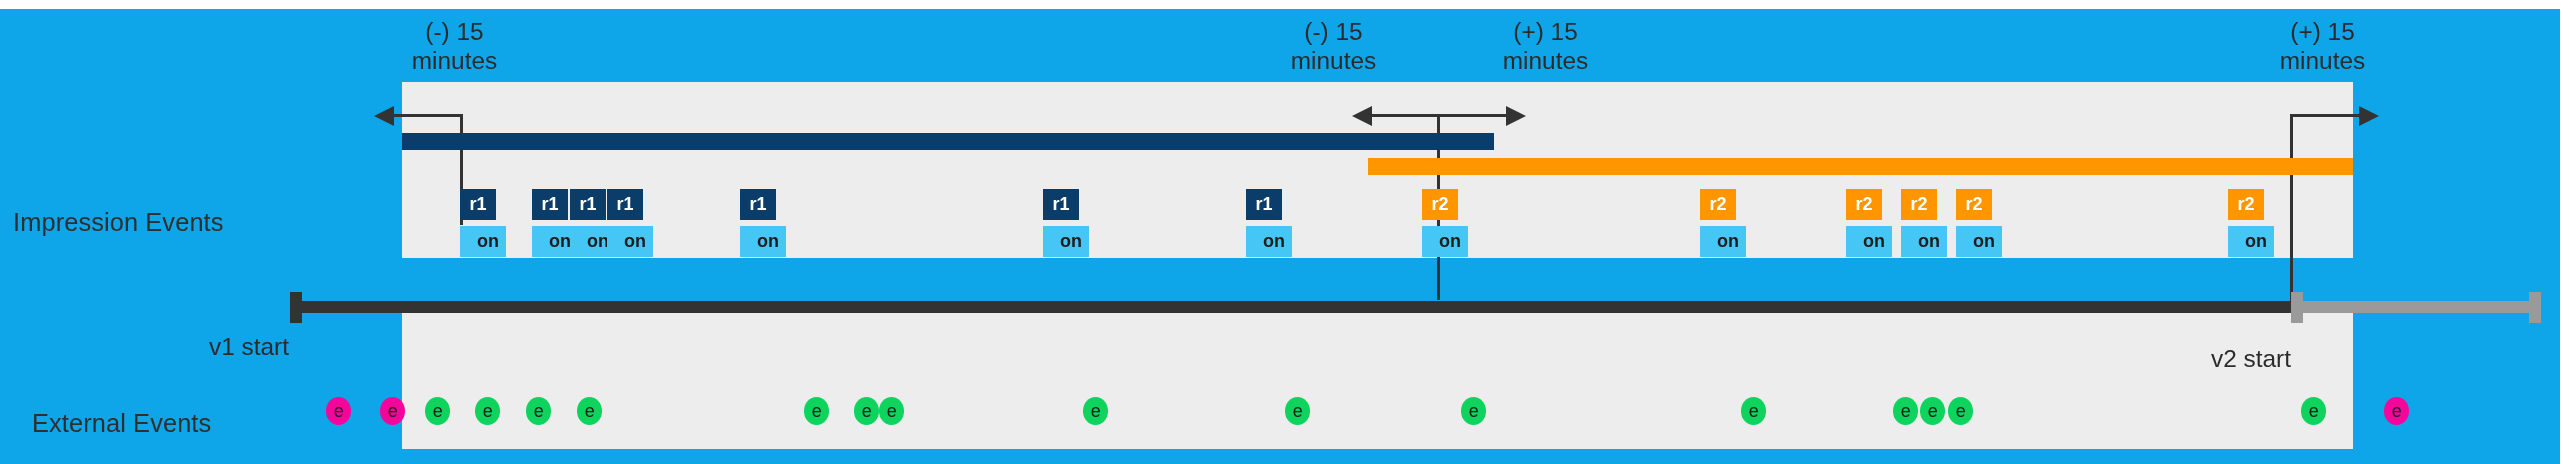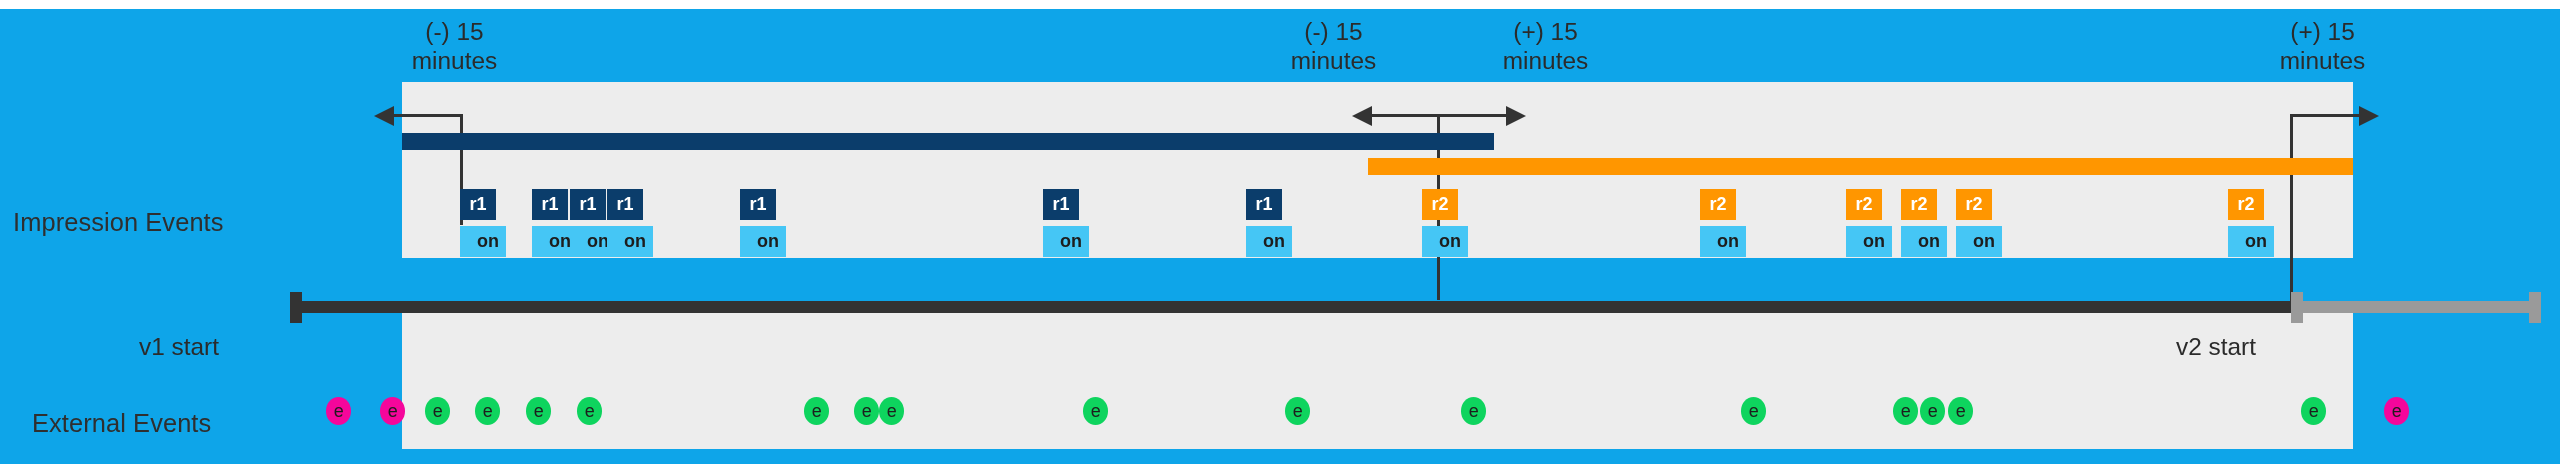--- a/index.html
+++ b/index.html
@@ -123,22 +123,22 @@
 
   <div id="timeline">
       <div class="tl-cap" style="left: 290px; top: 283px; background: rgb(51, 51, 51);"></div>
       <div class="tl-line" style="left: 290px; width: 2002px; top: 292px; background: rgb(51, 51, 51);"></div>
       <div class="tl-cap" style="left: 2291px; top: 283px; background: rgb(154, 154, 154);"></div>
       <div class="tl-line" style="left: 2291px; width: 238px; top: 292px; background: rgb(154, 154, 154);"></div>
       <div class="tl-cap" style="left: 2529px; top: 283px; background: rgb(154, 154, 154);"></div>
     </div>
 
   <div id="tlmarkers">
-      <div class="tl-label" style="left: 139px; top: 324px; width: 150px; text-align: left;">v1 start</div>
-      <div class="tl-label" style="left: 2141px; top: 324px; width: 150px; text-align: center;">v2 start</div>
+      <div class="tl-label" style="left: 139px; top: 324px; width: 150px; text-align: right;">v1 start</div>
+      <div class="tl-label" style="left: 2141px; top: 336px; width: 150px; text-align: right;">v2 start</div>
     </div>
 
   <div id="dots">
       <div class="dot" style="left: 326px; top: 388px; background: rgb(245, 6, 155);">e</div>
       <div class="dot" style="left: 380px; top: 388px; background: rgb(245, 6, 155);">e</div>
       <div class="dot" style="left: 425px; top: 388px; background: rgb(14, 212, 94);">e</div>
       <div class="dot" style="left: 475px; top: 388px; background: rgb(14, 212, 94);">e</div>
       <div class="dot" style="left: 526px; top: 388px; background: rgb(14, 212, 94);">e</div>
       <div class="dot" style="left: 577px; top: 388px; background: rgb(14, 212, 94);">e</div>
       <div class="dot" style="left: 804px; top: 388px; background: rgb(14, 212, 94);">e</div>

